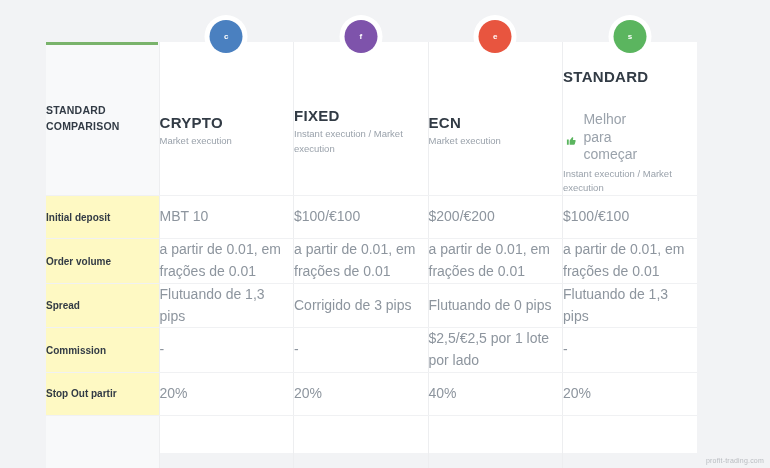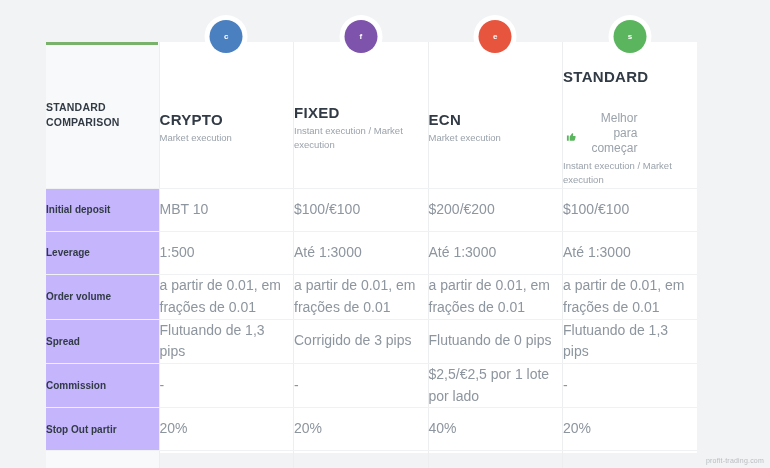--- a/index.html
+++ b/index.html
@@ -117,31 +117,30 @@
   .thumb-icon {
     display: inline-block;
     vertical-align: middle;
     width: 11px;
     height: 11px;
     margin-right: 2px;
   }
   .best-text {
     display: inline-block;
     vertical-align: middle;
-    font-size: 12px;
+    font-size: 14px;
     color: #9aa2ab;
     line-height: 1.25;
     white-space: normal;
     width: 54px;
-    text-align: right;
   }
 
   
   .row-label {
-    background: #c4b5fd;
+    background: #fef9c3;
     font-size: 10px;
     font-weight: bold;
     color: #323b45;
     padding: 0 13px;
     height: 42px;
   }
   .cell {
     font-size: 14px;
     color: #8d959e;
     padding: 0 13px;
@@ -220,27 +219,20 @@
       </tr>
 
       <tr>
         <td class="row-label">Initial deposit</td>
         <td class="cell">MBT 10</td>
         <td class="cell">$100/€100</td>
         <td class="cell">$200/€200</td>
         <td class="cell">$100/€100</td>
       </tr>
 
-      <tr>
-        <td class="row-label">Leverage</td>
-        <td class="cell">1:500</td>
-        <td class="cell">Até 1:3000</td>
-        <td class="cell">Até 1:3000</td>
-        <td class="cell">Até 1:3000</td>
-      </tr>
 
       <tr class="tall">
         <td class="row-label">Order volume</td>
         <td class="cell">a partir de 0.01, em frações de 0.01</td>
         <td class="cell">a partir de 0.01, em frações de 0.01</td>
         <td class="cell">a partir de 0.01, em frações de 0.01</td>
         <td class="cell">a partir de 0.01, em frações de 0.01</td>
       </tr>
 
       <tr>

